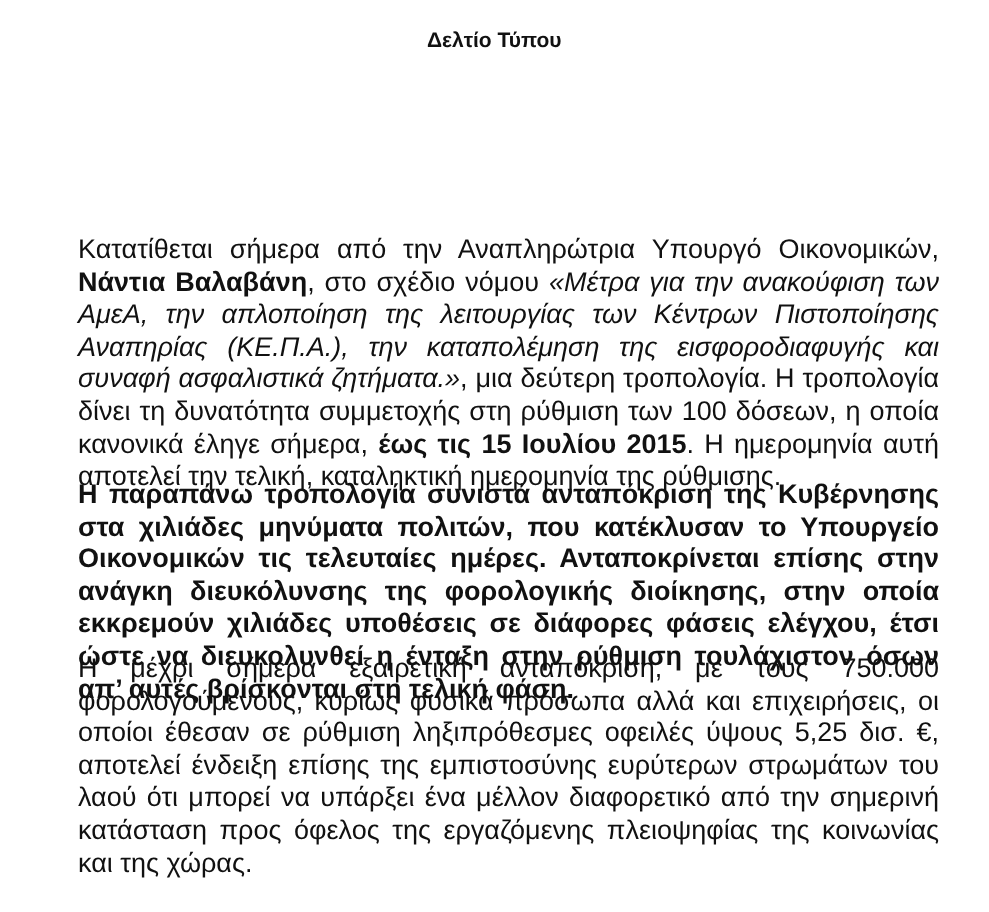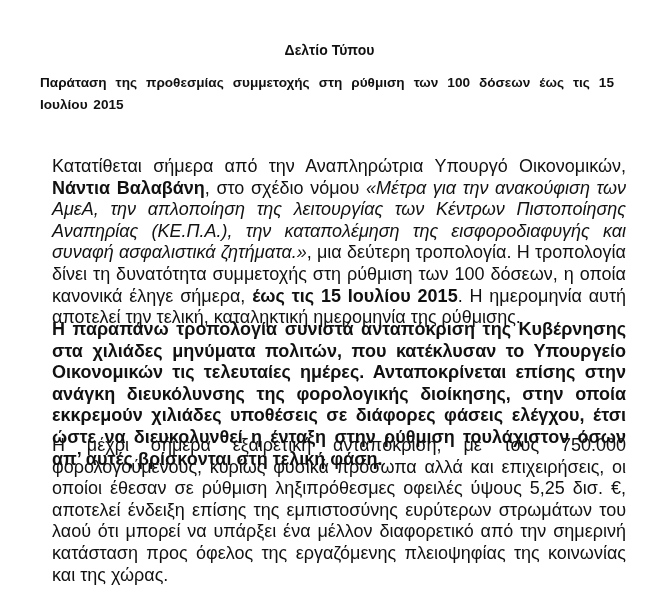--- a/index.html
+++ b/index.html
@@ -4,21 +4,21 @@
   <style>
     html, body { margin: 0; padding: 0; background: #ffffff; }
     body {
       width: 659px; height: 608px; overflow: hidden;
       font-family: "Liberation Sans", "DejaVu Sans", sans-serif;
       color: #111111;
     }
     .page { position: relative; width: 659px; height: 608px; background: #fff; }
     .doc-title {
       position: absolute; top: 16px; left: 0; width: 659px;
-      text-align: center; font-weight: bold; font-size: 14px; line-height: 20px; margin-top: 24px;
+      text-align: center; font-weight: bold; font-size: 14px; line-height: 20px;
     }
     .headline {
       position: absolute; top: 72px; left: 40px; width: 574px;
       font-weight: bold; font-size: 13.6px; line-height: 22px;
       text-align: justify; text-align-last: left; word-spacing: 2px;
     }
     .para {
       position: absolute; left: 52px; width: 574px;
       font-size: 18px; line-height: 21.6px;
       text-align: justify;
@@ -28,21 +28,20 @@
     .p3 { top: 435px; }
     b, strong { font-weight: bold; }
     i, em { font-style: italic; }
   </style>
 </head>
 <body>
 
 <div class="page">
   <div class="doc-title">Δελτίο Τύπου</div>
 
-  <div class="headline">Παράταση της προθεσμίας συμμετοχής στη ρύθμιση των 100 δόσεων έως τις 15 Ιουλίου 2015</div>
 
   <p class="para p1" style="margin:0">
     <span>Κατατίθεται σήμερα από την Αναπληρώτρια Υπουργό Οικονομικών, </span><b>Νάντια Βαλαβάνη</b><span>, στο σχέδιο νόμου </span><i>«Μέτρα για την ανακούφιση των ΑμεΑ, την απλοποίηση της λειτουργίας των Κέντρων Πιστοποίησης Αναπηρίας (ΚΕ.Π.Α.), την καταπολέμηση της εισφοροδιαφυγής και συναφή ασφαλιστικά ζητήματα.»</i><span>, μια δεύτερη τροπολογία. Η τροπολογία δίνει τη δυνατότητα συμμετοχής στη ρύθμιση των 100 δόσεων, η οποία κανονικά έληγε σήμερα, </span><b>έως τις 15 Ιουλίου 2015</b><span>. Η ημερομηνία αυτή αποτελεί την τελική, καταληκτική ημερομηνία της ρύθμισης.</span>
   </p>
 
   <p class="para p2" style="margin:0">
     <span>Η παραπάνω τροπολογία συνιστά ανταπόκριση της Κυβέρνησης στα χιλιάδες μηνύματα πολιτών, που κατέκλυσαν το Υπουργείο Οικονομικών τις τελευταίες ημέρες. Ανταποκρίνεται επίσης στην ανάγκη διευκόλυνσης της φορολογικής διοίκησης, στην οποία εκκρεμούν χιλιάδες υποθέσεις σε διάφορες φάσεις ελέγχου, έτσι ώστε να διευκολυνθεί η ένταξη στην ρύθμιση τουλάχιστον όσων απ’ αυτές βρίσκονται στη τελική φάση.</span>
   </p>
 
   <p class="para p3" style="margin:0">

